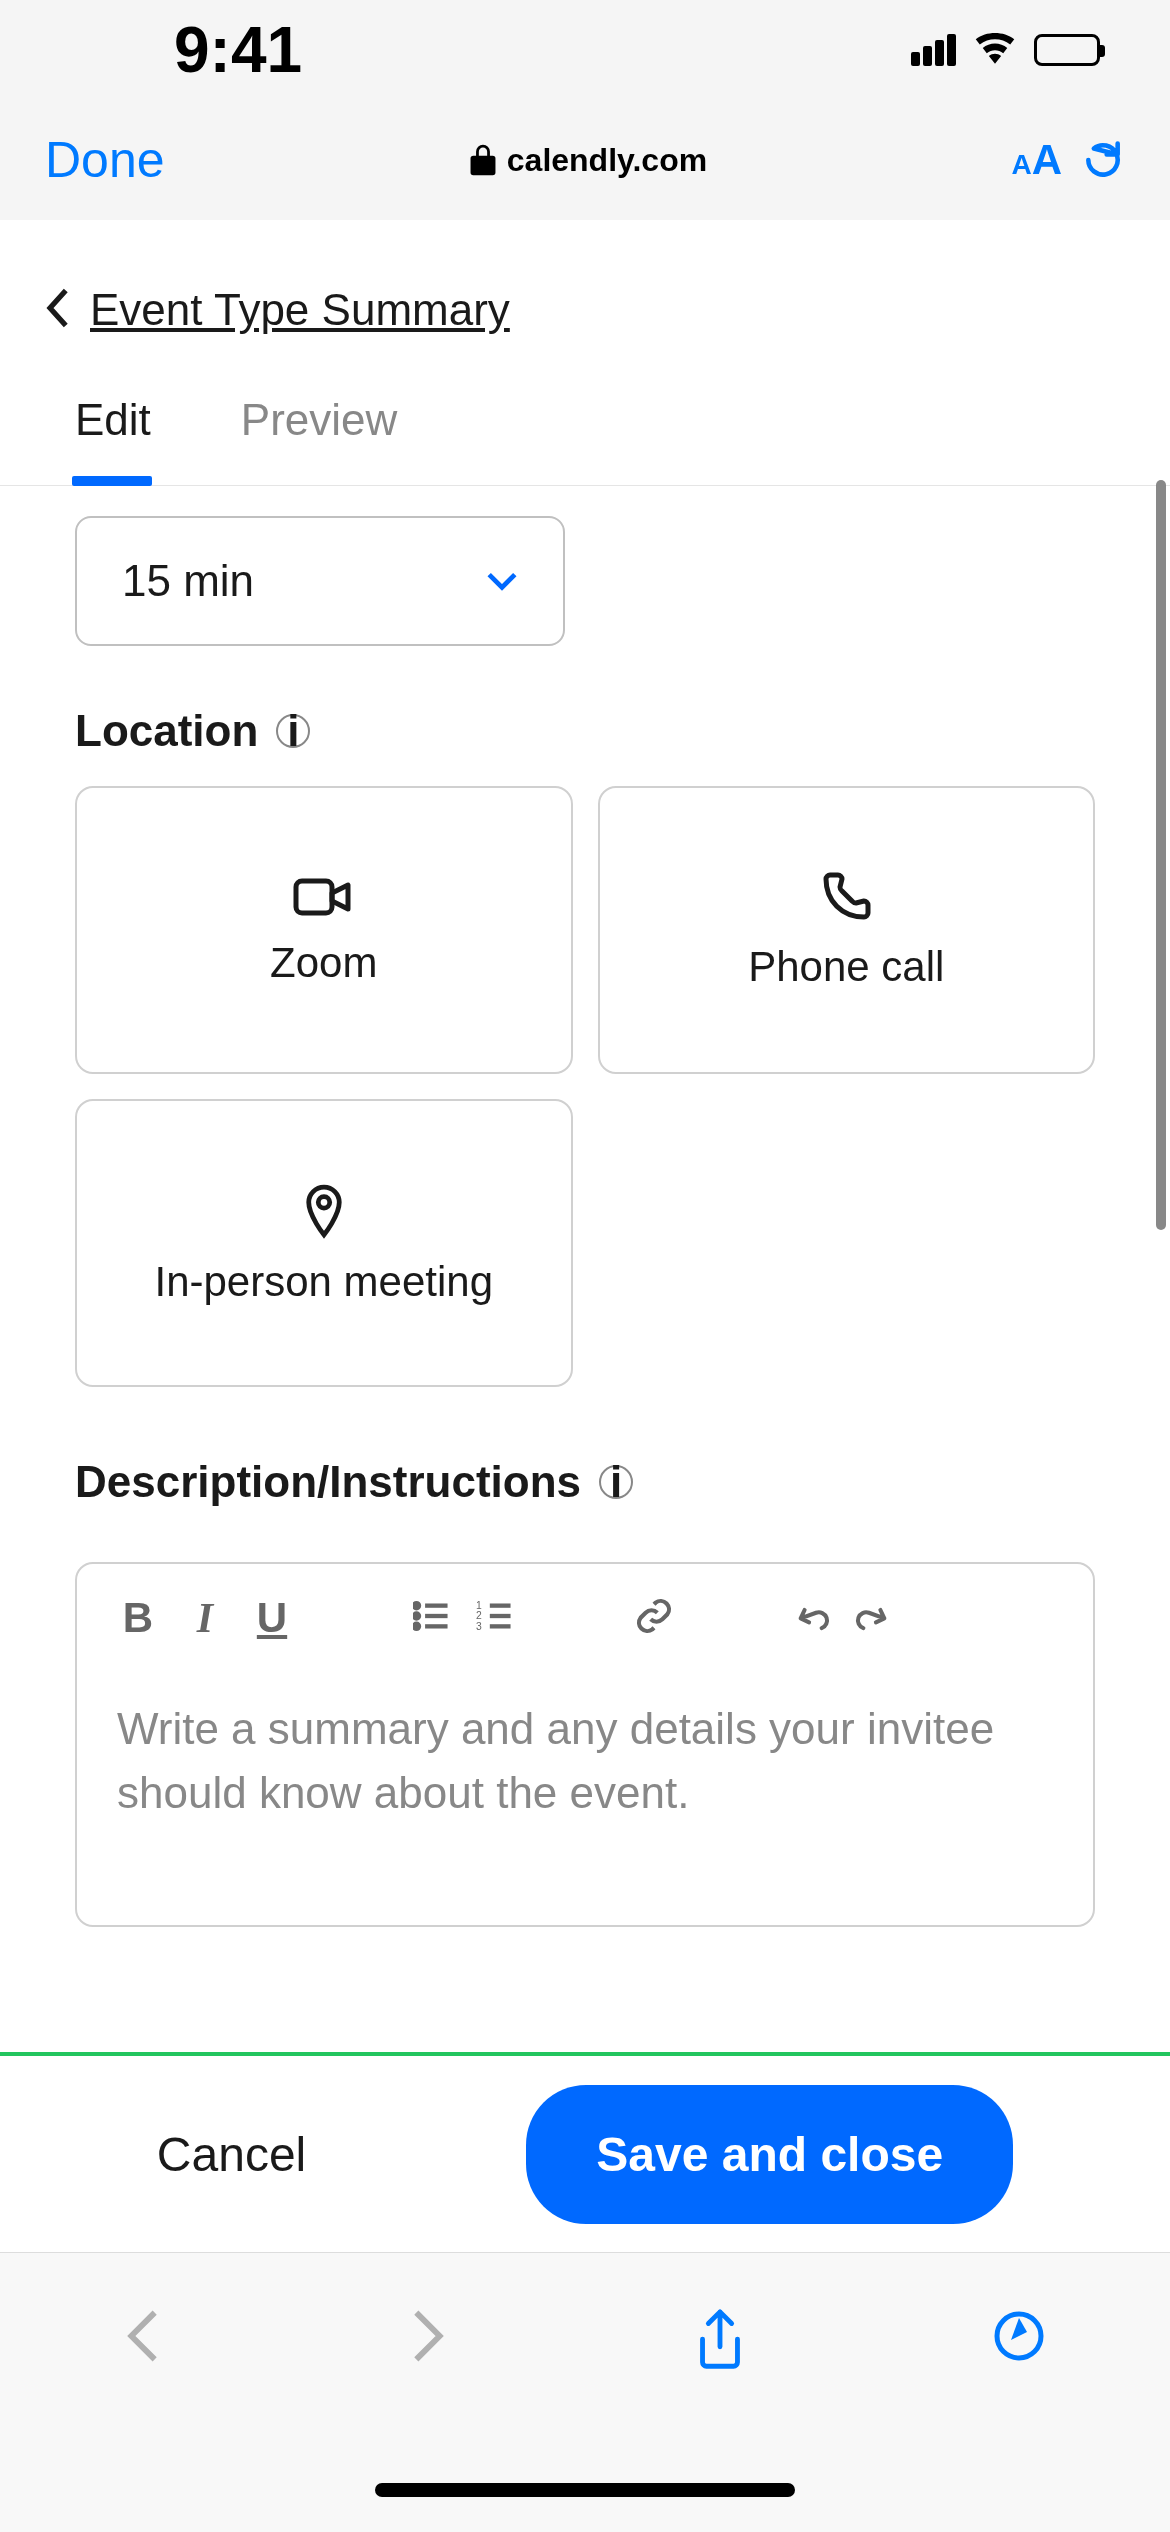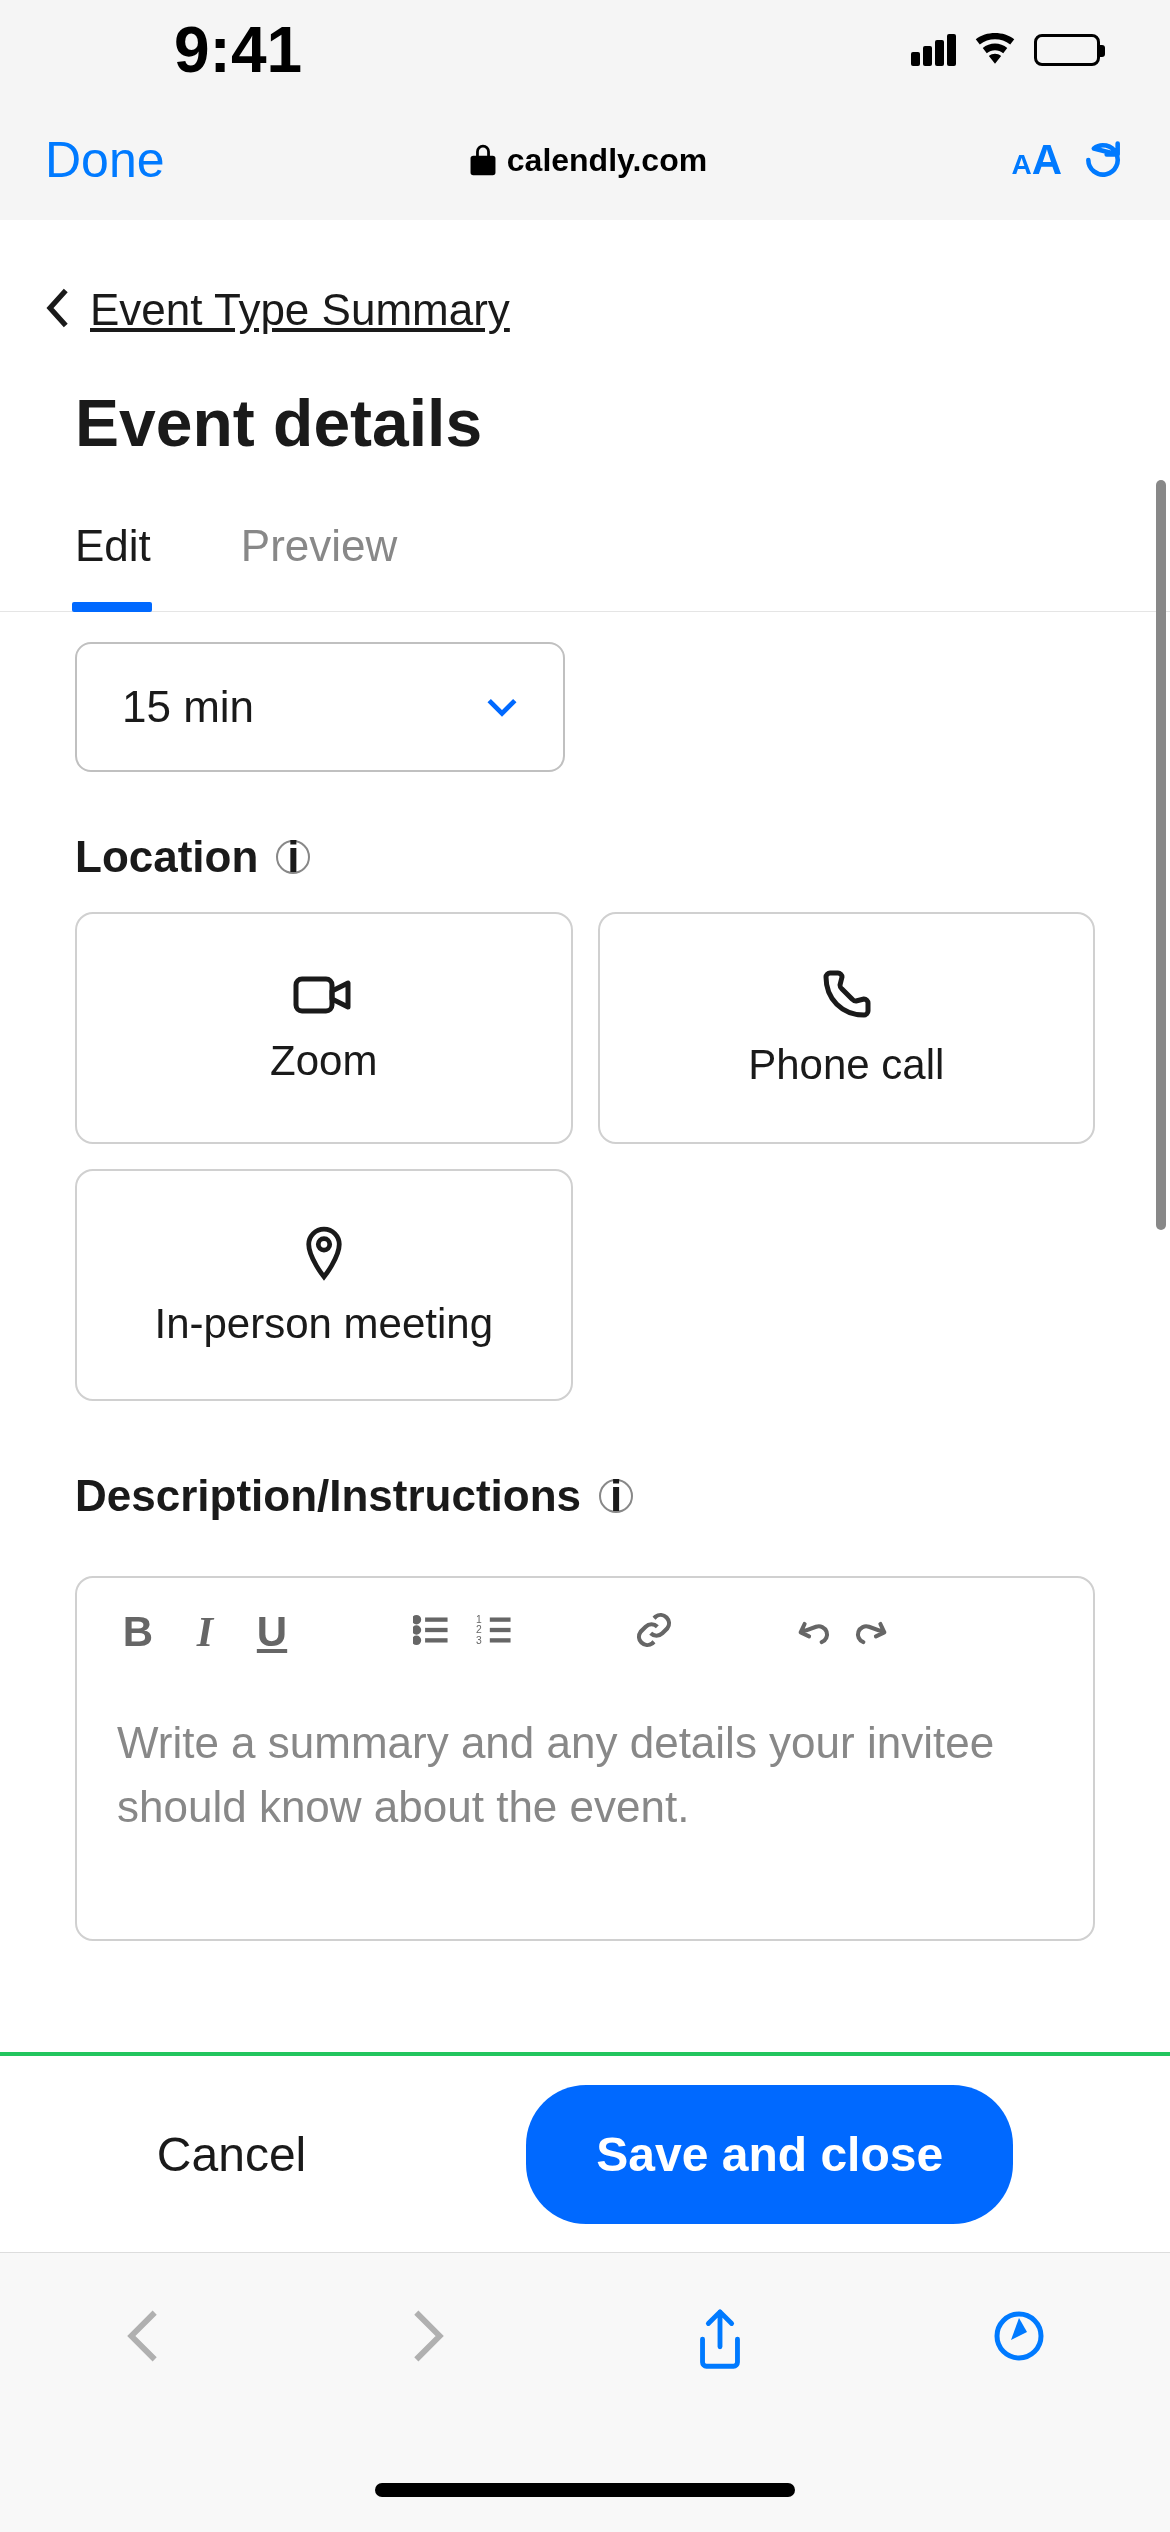--- a/index.html
+++ b/index.html
@@ -102,21 +102,21 @@
     .section-label span { font-size: 44px; font-weight: 700; color: #1a1a1a; }
     .info-circle { width: 34px; height: 34px; border: 2.5px solid #888; border-radius: 50%; display: inline-flex; align-items: center; justify-content: center; font-size: 22px; color: #888; font-weight: 600; }
 
     .location-grid {
       display: grid;
       grid-template-columns: 1fr 1fr;
       gap: 25px;
       padding: 0 75px;
     }
     .location-card {
-      height: 232px;
+      height: 288px;
       border: 2px solid #d0d0d0;
       border-radius: 18px;
       display: flex;
       flex-direction: column;
       align-items: center;
       justify-content: center;
       gap: 18px;
     }
     .location-card.ghost { border: none; }
     .location-label { font-size: 42px; color: #1a1a1a; }
@@ -244,21 +244,20 @@
 
   <div class="breadcrumb">
     <span>
       <svg width="26" height="42" viewBox="0 0 14 24" fill="none" stroke="#1a1a1a" stroke-width="3">
           <path d="M12 2 L3 12 L12 22"></path>
         </svg>
     </span>
     <span class="breadcrumb-link">Event Type Summary</span>
   </div>
 
-  <h1 class="page-title">Event details</h1>
 
   <div class="tabs">
     <div class="tab active">Edit</div>
     <div class="tab inactive">Preview</div>
   </div>
 
   <div class="page-section">
     <div class="dropdown-select">
       <span>15 min</span>
       <svg width="32" height="20" viewBox="0 0 20 12" fill="none" stroke="#0069ff" stroke-width="3">

